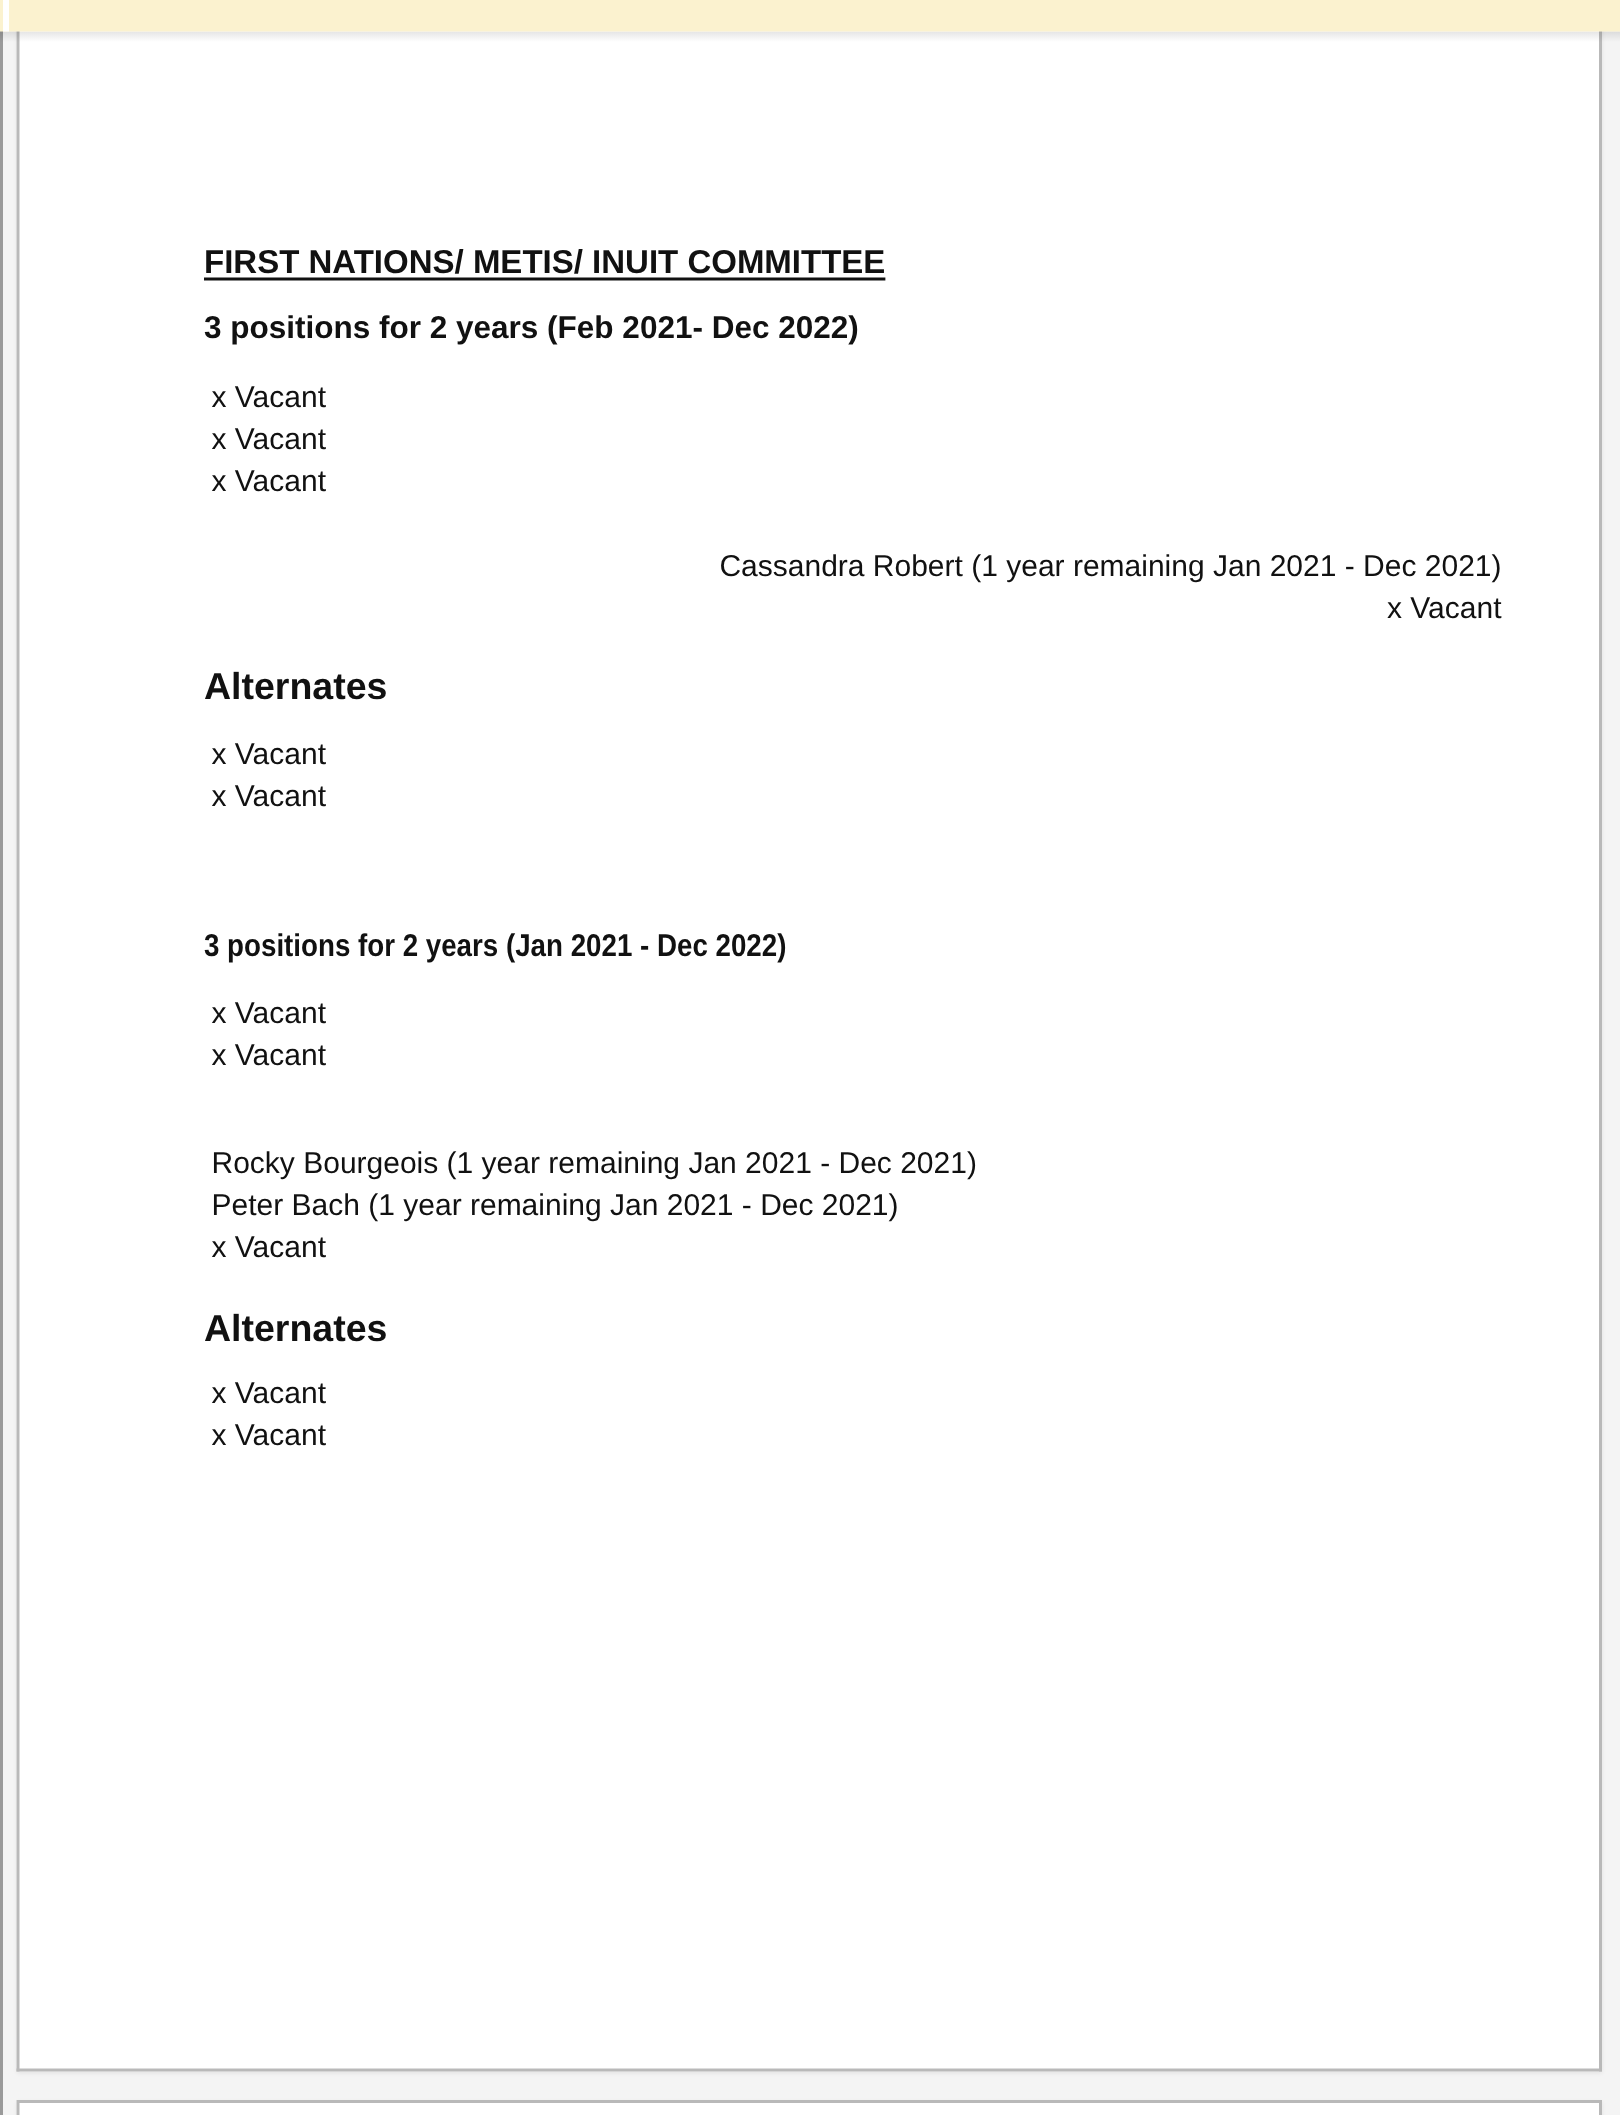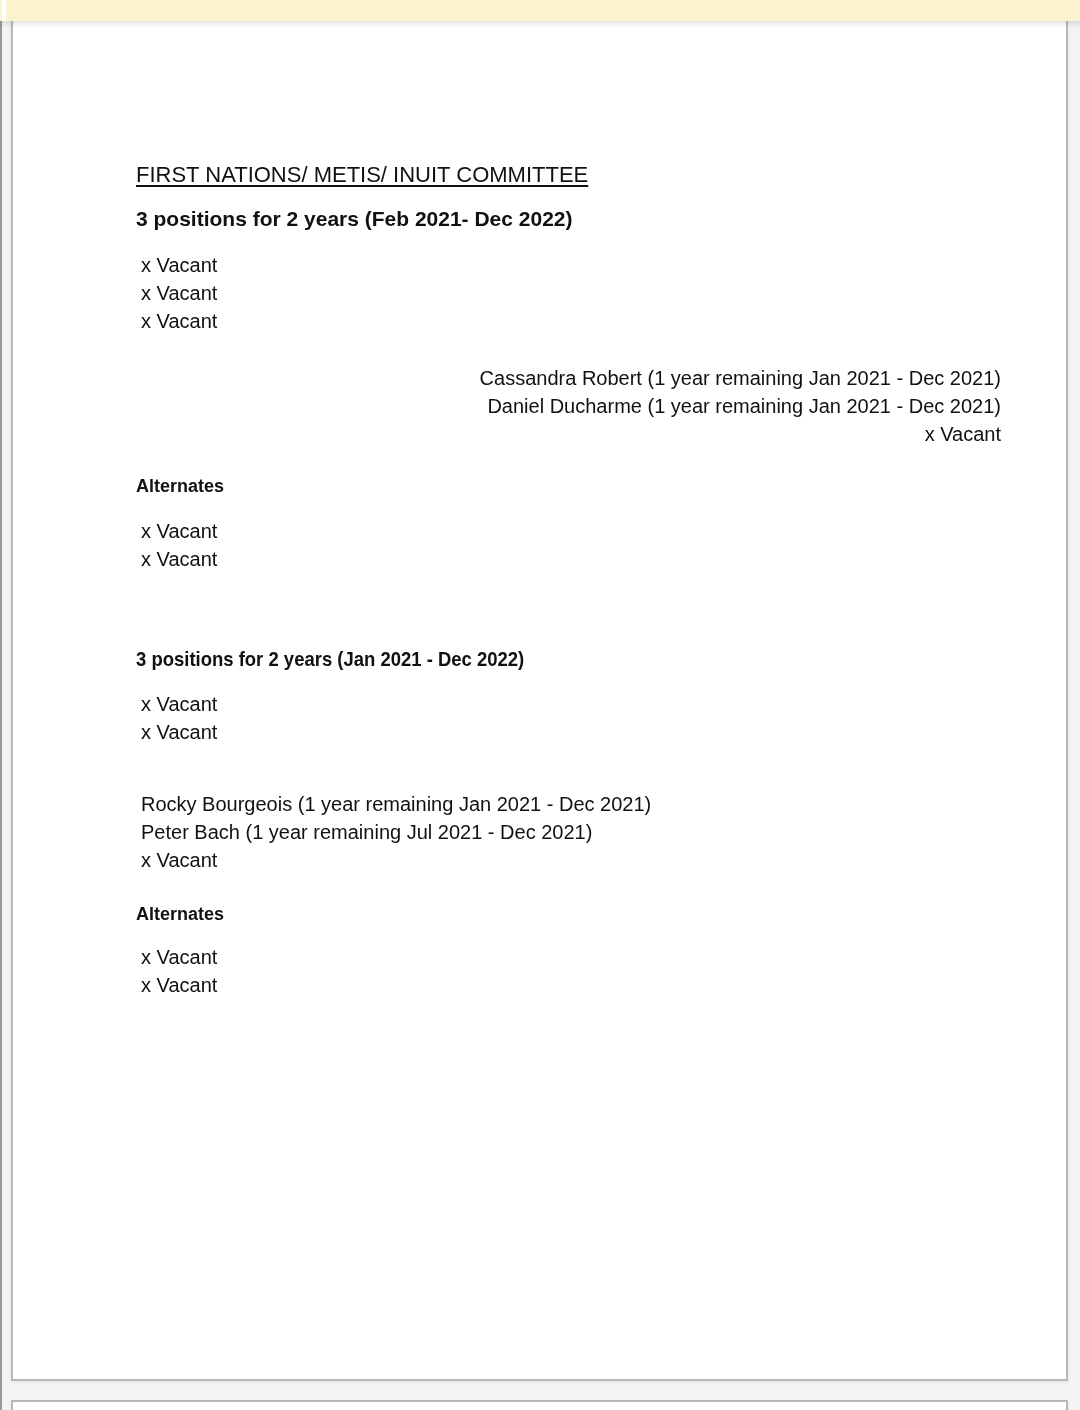--- a/index.html
+++ b/index.html
@@ -66,21 +66,21 @@
   }
   
   .doc {
     padding: 171px 60px 0 123px;
     color: var(--ink, #111111);
     font-size: 20px;
     line-height: 28px;
   }
   .committee-heading {
     font-size: 22px;
-    font-weight: normal;
+    font-weight: bold;
     line-height: 28px;
     margin: 0 0 16px 0;
     text-decoration: underline;
     text-decoration-thickness: 2px;
     text-underline-offset: 3px;
   }
   .committee-heading.two-line {
     line-height: 30px;
     margin-bottom: 15px;
   }
@@ -104,21 +104,21 @@
     white-space: nowrap;
   }
   .line-group { margin: 5px; }
   .line-group div { min-height: 28px; }
   .mb29 { margin-bottom: 29px; }
   .mb24 { margin-bottom: 24px; text-align: right; }
   .mb44 { margin-bottom: 44px; }
   .mb26 { margin-bottom: 26px; }
   .mb72 { margin-bottom: 72px; }
   .alternates-heading {
-    font-size: 18px;
+    font-size: 25px;
     font-weight: bold;
     line-height: 28px;
     margin: 0 0 17px 0;
   }
   .alternates-heading.m15 { margin-bottom: 15px; }
 </style>
 </head>
 <body>
 
 <div class="viewport">
@@ -133,21 +133,20 @@
       <p class="term-line">3 positions for 2 years (Feb 2021- Dec 2022)</p>
 
       <div class="line-group mb29">
         <div>x Vacant</div>
         <div>x Vacant</div>
         <div>x Vacant</div>
       </div>
 
       <div class="line-group mb24">
         <div>Cassandra Robert (1 year remaining Jan 2021 - Dec 2021)</div>
-        <div>Daniel Ducharme (1 year remaining Jan 2021 - Dec 2021)</div>
         <div>x Vacant</div>
       </div>
 
       <h2 class="alternates-heading">Alternates</h2>
 
       <div class="line-group mb72">
         <div>x Vacant</div>
         <div>x Vacant</div>
       </div>
 
@@ -156,21 +155,21 @@
         <span class="semi-condensed">3 positions for 2 years (Jan 2021 - Dec 2022)</span>
       </p>
 
       <div class="line-group mb44">
         <div>x Vacant</div>
         <div>x Vacant</div>
       </div>
 
       <div class="line-group mb26">
         <div>Rocky Bourgeois (1 year remaining Jan 2021 - Dec 2021)</div>
-        <div>Peter Bach (1 year remaining Jul 2021 - Dec 2021)</div>
+        <div>Peter Bach (1 year remaining Jan 2021 - Dec 2021)</div>
         <div>x Vacant</div>
       </div>
 
       <h2 class="alternates-heading m15">Alternates</h2>
 
       <div class="line-group">
         <div>x Vacant</div>
         <div>x Vacant</div>
       </div>
 

